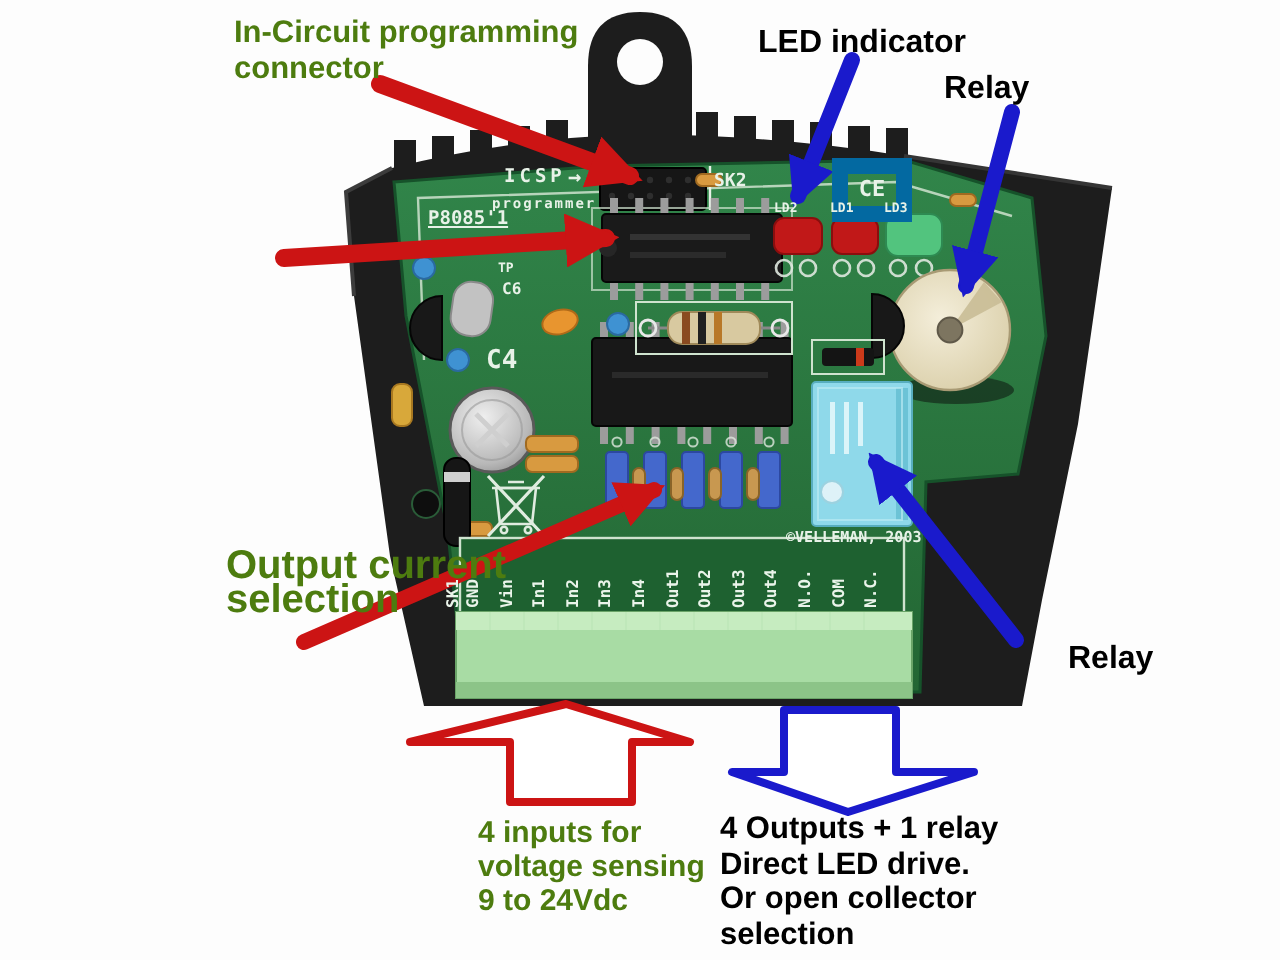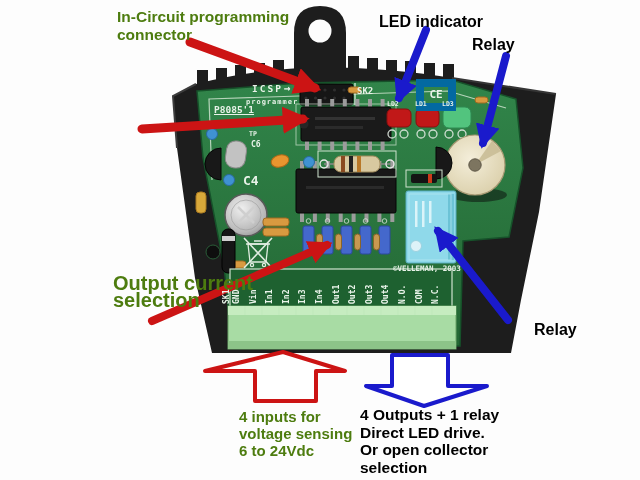--- a/index.html
+++ b/index.html
@@ -288,21 +288,21 @@
 
 <div class="ann red" style="left:92px;top:8px;font-size:15.5px;line-height:18px;">In-Circuit programming
 connector</div>
 <div class="ann blue" style="left:379px;top:13px;font-size:16px;">LED indicator</div>
 <div class="ann blue" style="left:472px;top:36px;font-size:16px;">Relay</div>
 <div class="ann red" style="left:88px;top:275px;font-size:20px;">Output current
 selection</div>
 <div class="ann blue" style="left:486px;top:321px;font-size:16px;margin-left:48px;">Relay</div>
 <div class="ann red" style="left:214px;top:408px;font-size:15px;">4 inputs for
 voltage sensing
-6 to 24Vdc</div>
+9 to 24Vdc</div>
 <div class="ann blue" style="left:360px;top:406px;font-size:15.5px;line-height:17.5px;">4 Outputs + 1 relay
 Direct LED drive.
 Or open collector
 selection</div>
 
 <div class="silk" style="left:252px;top:83px;font-size:9.5px;letter-spacing:2px;">ICSP</div>
 <div class="silk" style="left:246px;top:98px;font-size:7px;letter-spacing:1px;">programmer</div>
 <div class="silk" style="left:284px;top:82px;font-size:11px;">→</div>
 <div class="silk ul" style="left:214px;top:104px;font-size:9.5px;">P8085'1</div>
 <div class="silk" style="left:357px;top:86px;font-size:9px;">SK2</div>

